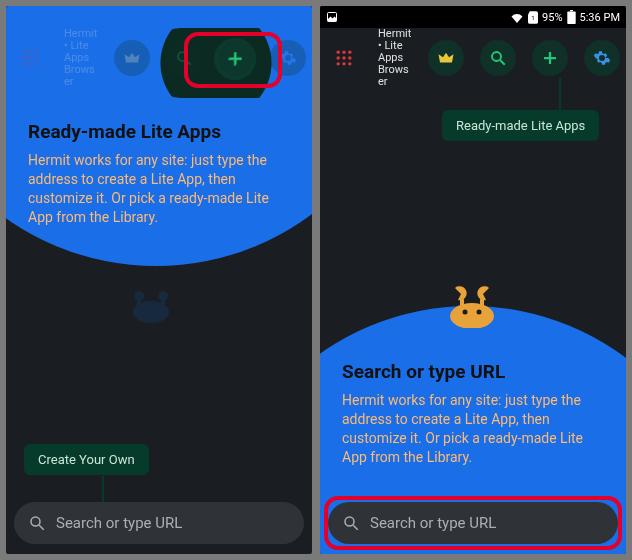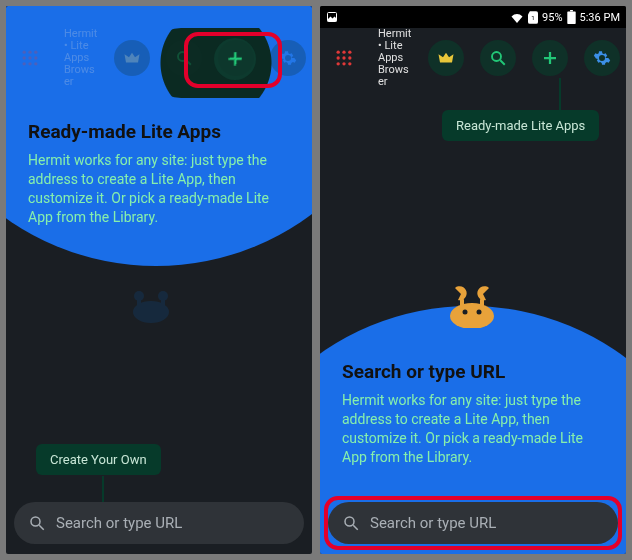--- a/index.html
+++ b/index.html
@@ -46,21 +46,21 @@
     background: #1a6ee8;
   }
   .heading {
     position: relative; z-index: 4;
     font-size: 19px; font-weight: 700;
     color: #111;
   }
   .body-text {
     position: relative; z-index: 4;
     font-size: 14px; line-height: 1.35;
-    color: #86efac; max-width: 260px;
+    color: #fdba74; max-width: 260px;
   }
   .pill {
     position: absolute; z-index: 6;
     background: #063a2a; color: #c8e6d6;
     font-size: 13px; padding: 8px 14px;
     border-radius: 6px; white-space: nowrap;
   }
   .pill-connector {
     position:absolute; z-index:5; background:#063a2a; width:2px;
   }
@@ -166,21 +166,21 @@
     <g fill="#0d4c8a">
         <ellipse cx="30" cy="28" rx="18" ry="11"></ellipse>
         <circle cx="18" cy="12" r="5"></circle>
         <circle cx="42" cy="12" r="5"></circle>
         <rect x="16" y="14" width="4" height="10"></rect>
         <rect x="40" y="14" width="4" height="10"></rect>
       </g>
   </svg>
 
   <div class="pill-connector" style="left:96px;top:470px;height:28px"></div>
-  <div class="pill" style="left:30px;top:438px">Create Your Own</div>
+  <div class="pill" style="left:18px;top:438px">Create Your Own</div>
 
   <div class="searchbar">
     <svg width="18" height="18" viewBox="0 0 24 24" fill="none" stroke="#a9afb5" stroke-width="2">
         <circle cx="10" cy="10" r="6"></circle>
         <line x1="15" y1="15" x2="21" y2="21"></line>
       </svg>
     <span>Search or type URL</span>
   </div>
 </div>
 

